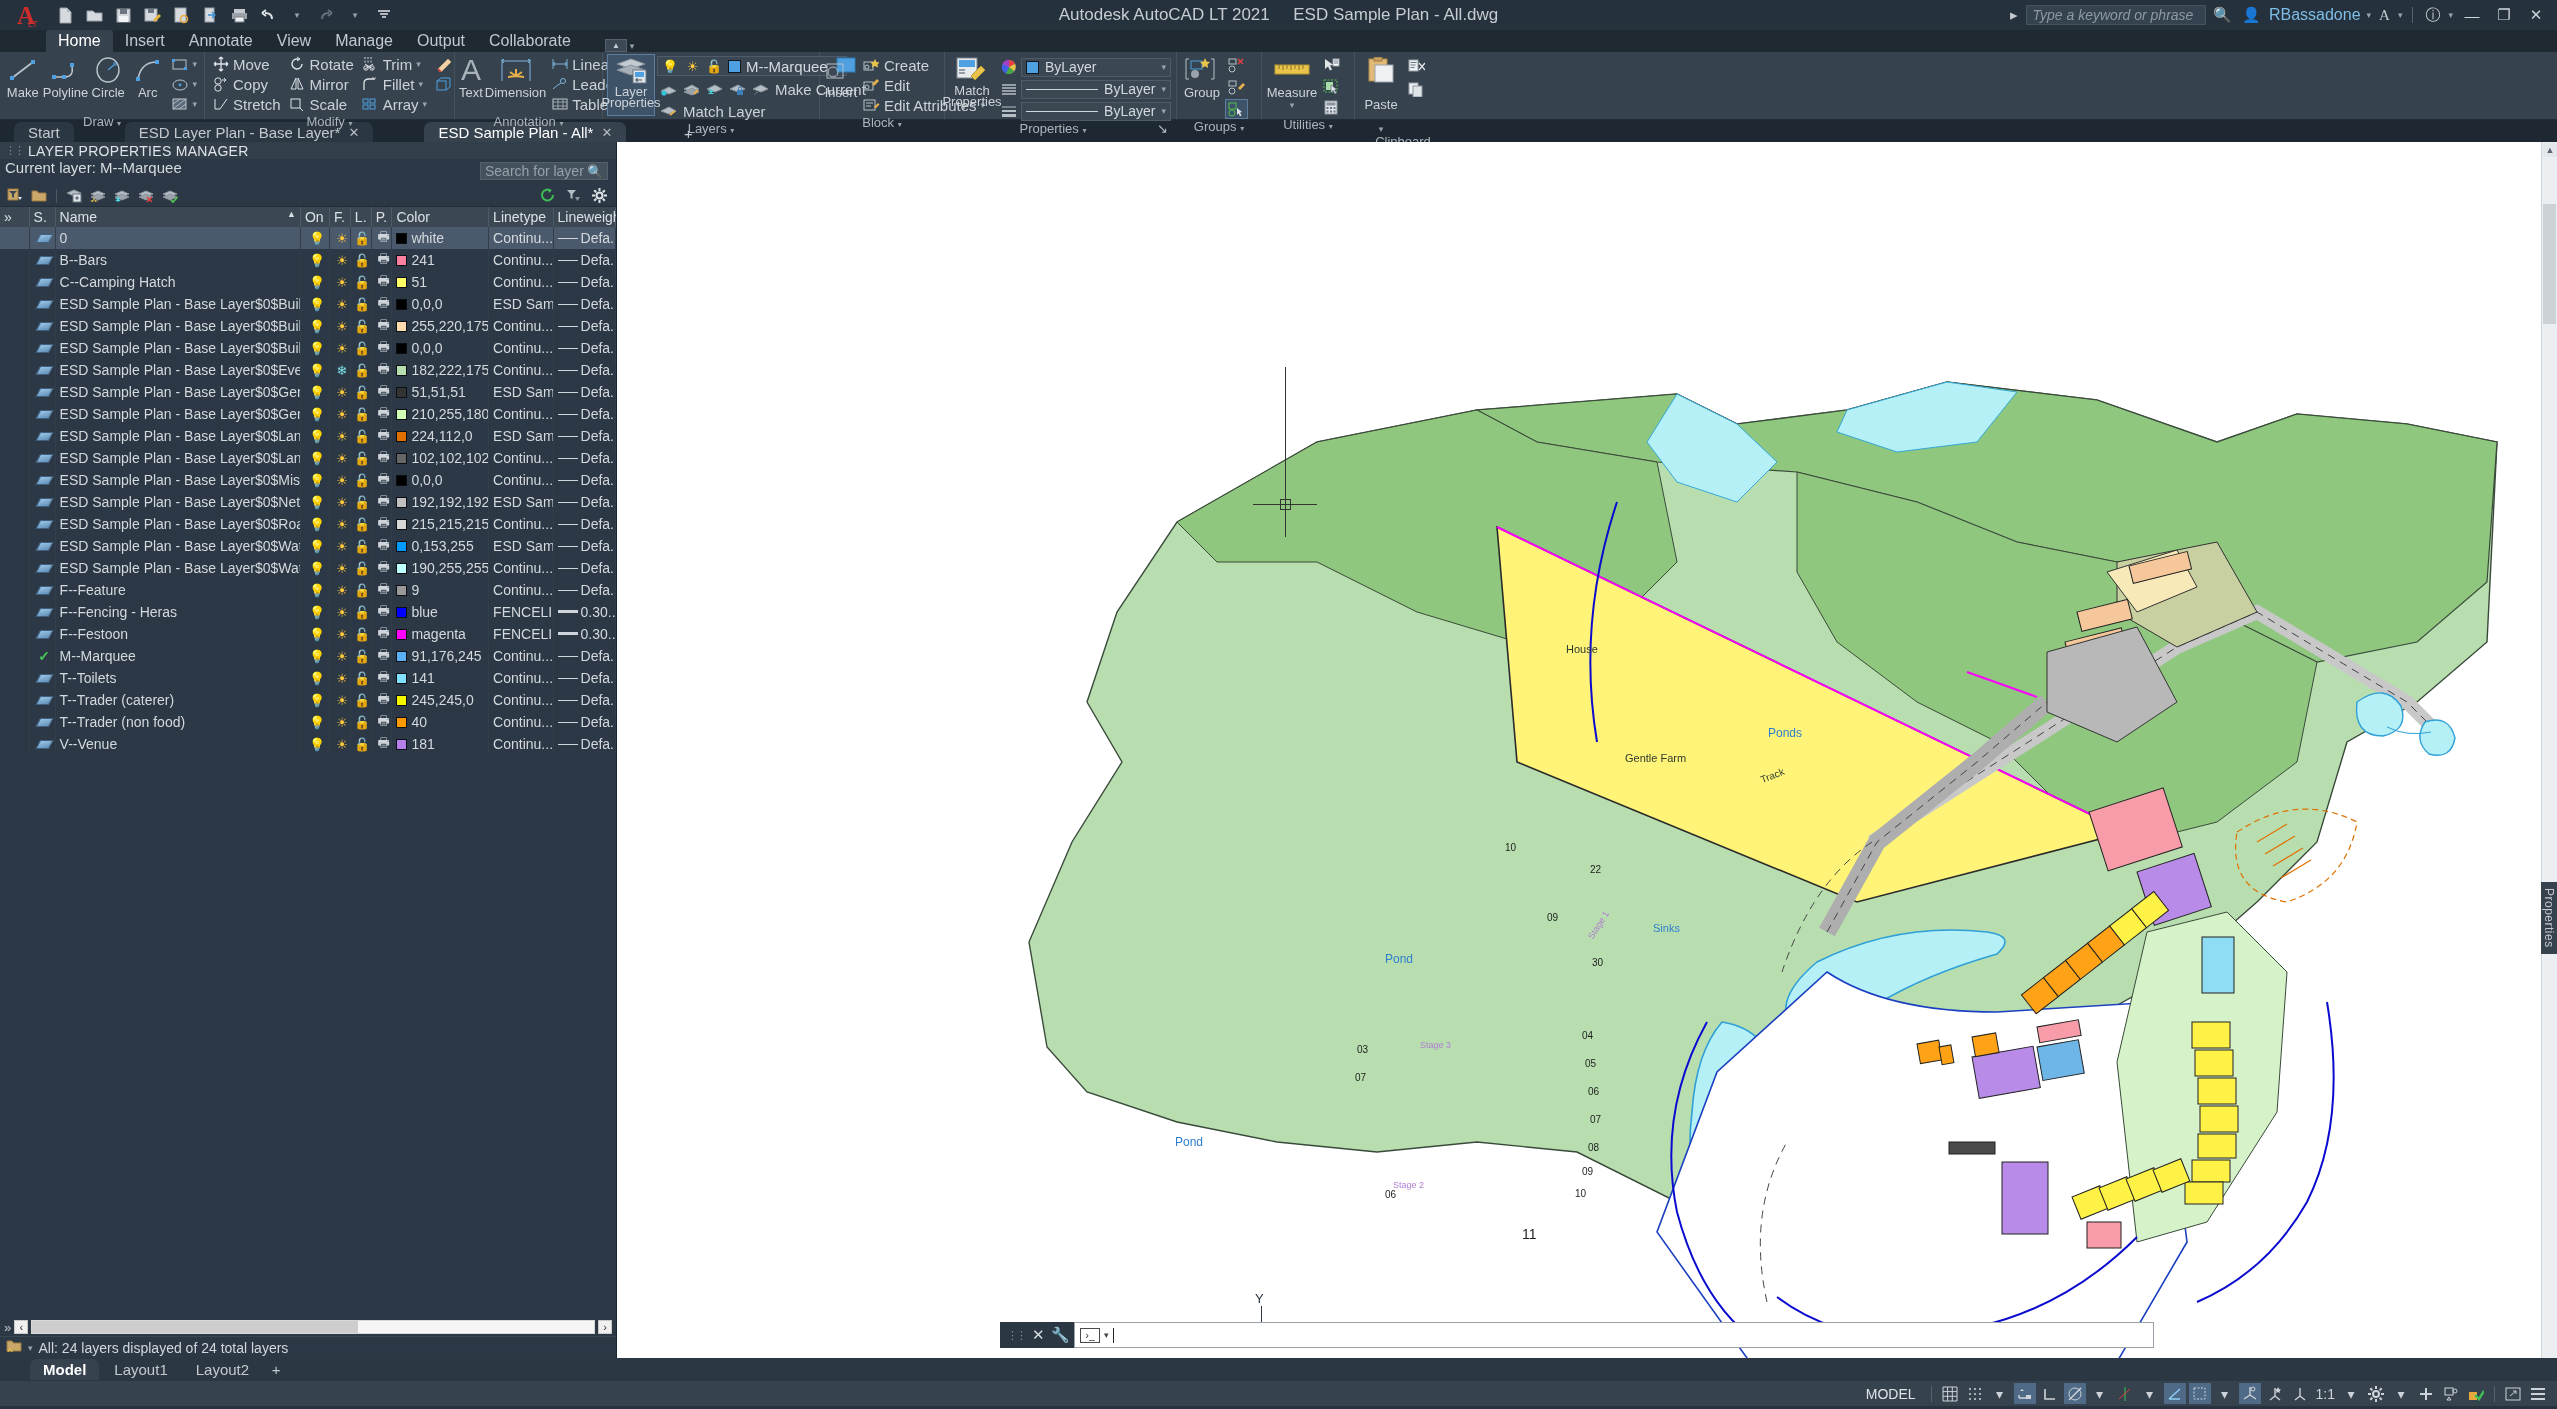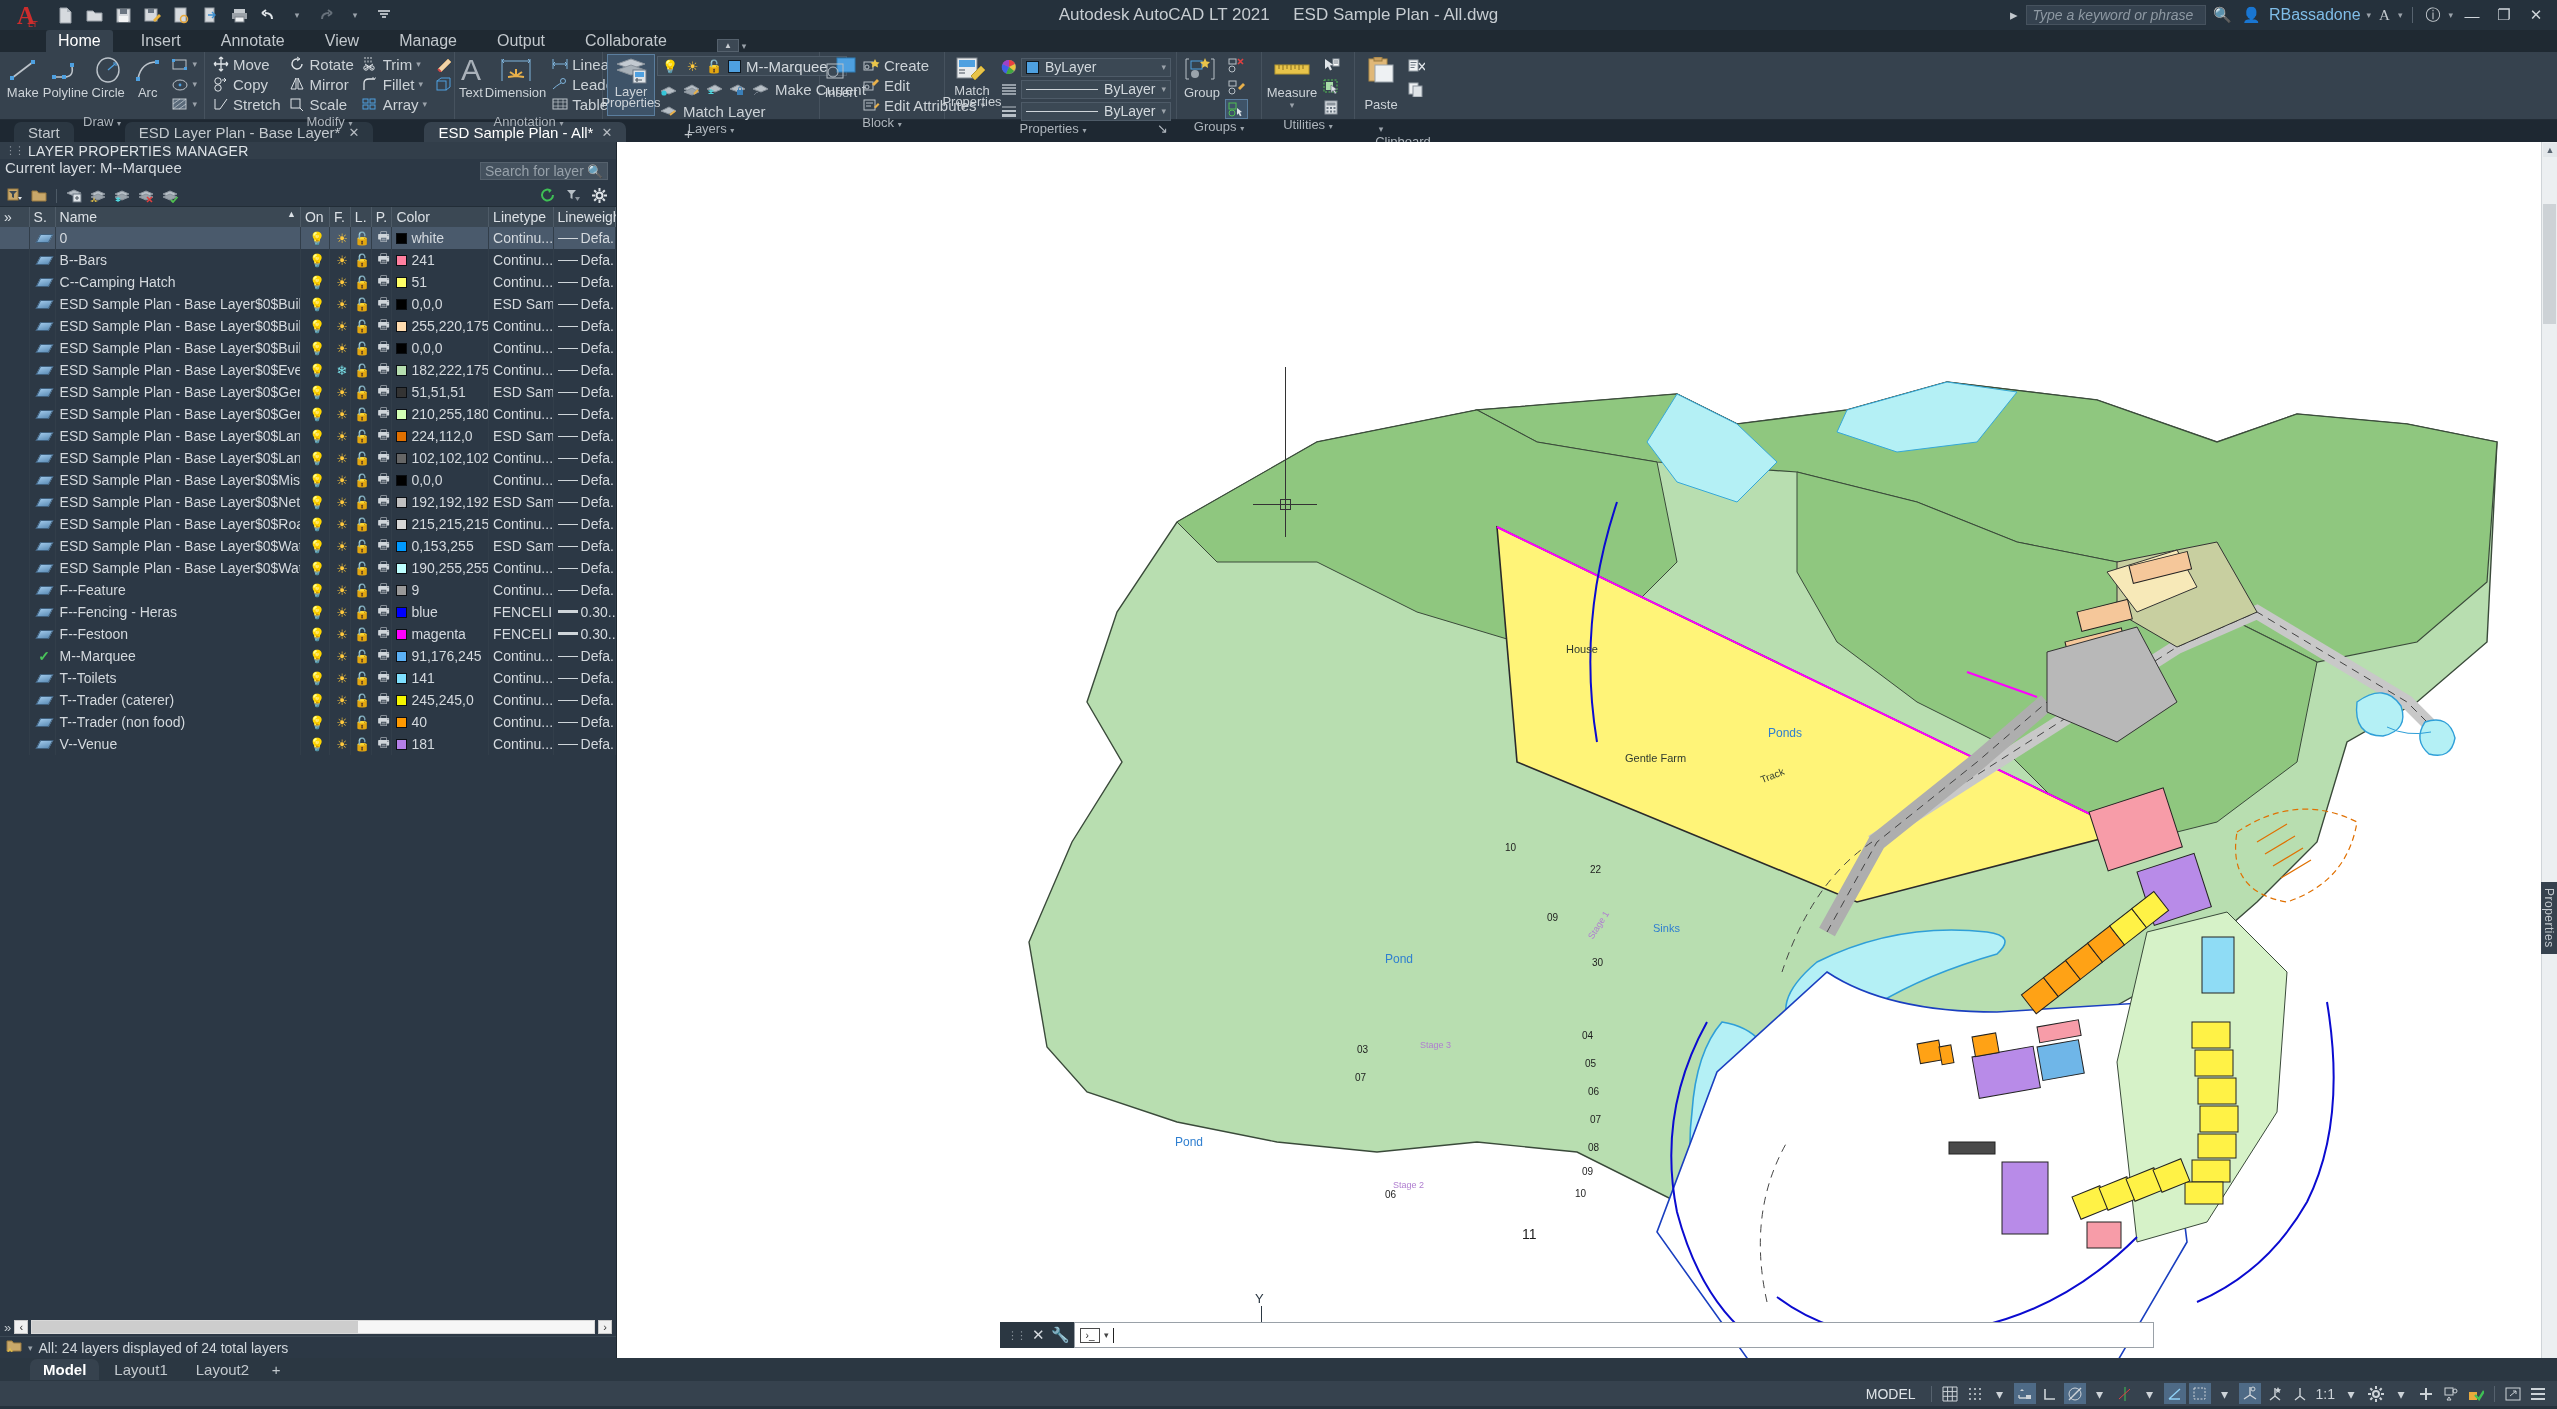--- a/index.html
+++ b/index.html
@@ -19,21 +19,21 @@
   .title-center { position:absolute; left:0; right:0; text-align:center; font-size:17px; color:#c6ccd1; pointer-events:none;}
   .title-center .sep { display:inline-block; width:14px;}
   .title-right { margin-left:auto; display:flex; align-items:center; gap:6px; padding-right:8px; }
   .searchbox { width:180px; height:20px; background:#35424f; border:1px solid #46525e;
      color:#8e99a3; font-size:14px; font-style:italic; padding:0 6px; line-height:18px;}
   .tb-ico { color:#c3c9ce; font-size:15px; cursor:pointer; padding:0 2px;}
   .username { color:#7fbde8; font-size:16px; }
   .winbtn { width:26px; text-align:center; color:#cfd5da; font-size:15px; cursor:pointer;}
 
   
-  .ribbon-tabs { height:22px; background:#1f2932; display:flex; align-items:flex-end; padding-left:46px; gap:16px;}
+  .ribbon-tabs { height:22px; background:#1f2932; display:flex; align-items:flex-end; padding-left:46px; gap:0px;}
   .rtab { padding:1px 12px 2px 12px; font-size:16px; color:#c2c8cd; cursor:pointer; line-height:19px;}
   .rtab.active { background:#36424e; color:#ffffff; border-top-left-radius:3px; border-top-right-radius:3px;}
   .rtab-extra { margin-left:22px; display:flex; align-items:center; gap:3px;}
   .mini-panel { width:22px; height:13px; background:#3c4854; border:1px solid #55616d; display:flex;
      align-items:center; justify-content:center; font-size:8px; color:#c9ced3;}
 
   
   .ribbon { height:68px; background:#36424e; display:flex; align-items:stretch; position:relative;
     border-bottom:1px solid #222c36;}
   .panel { display:flex; flex-direction:column; justify-content:space-between;

